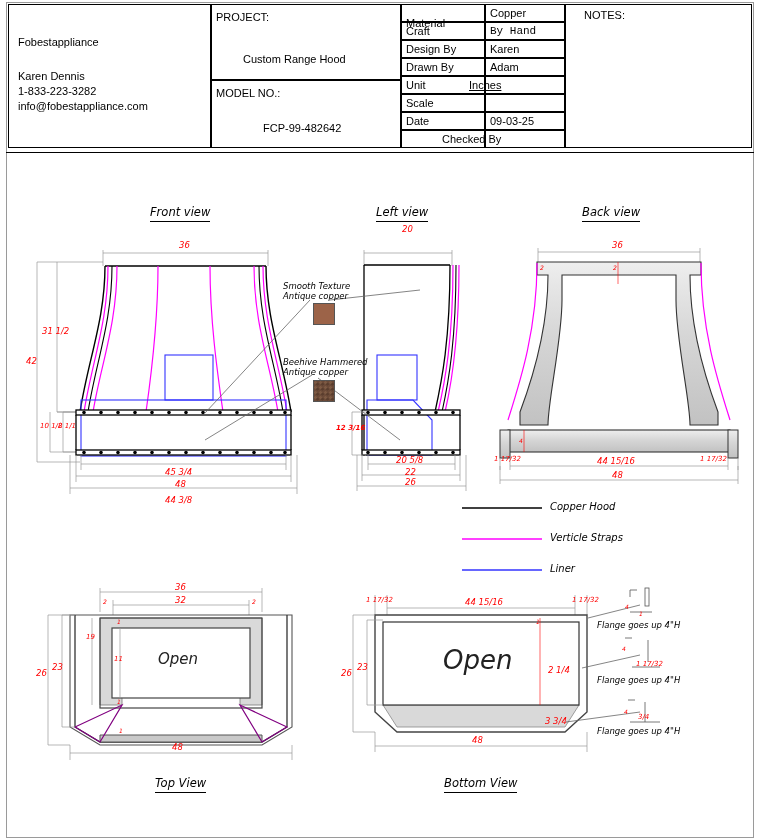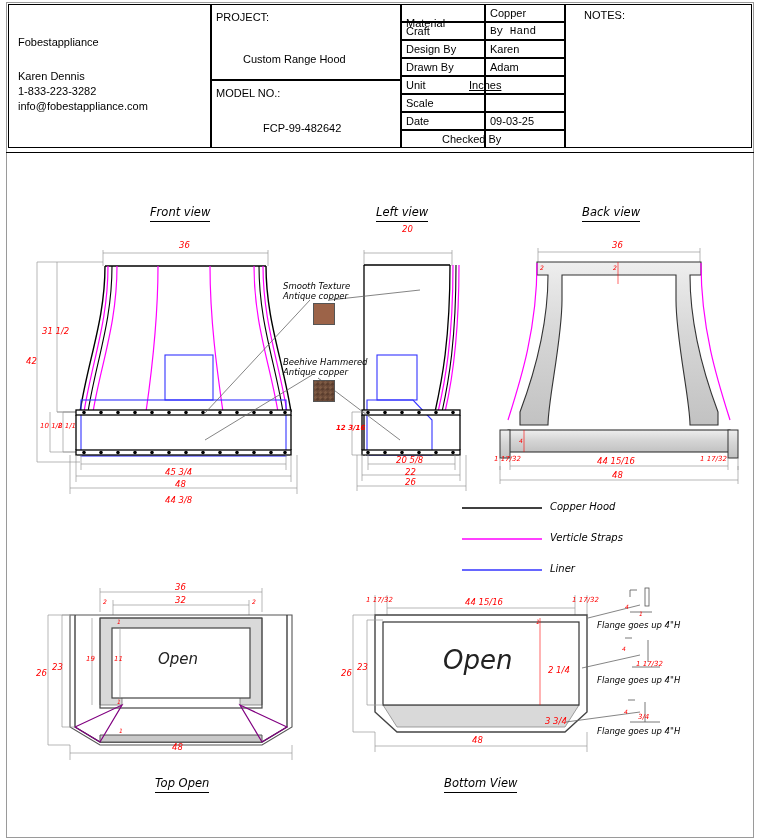--- a/index.html
+++ b/index.html
@@ -405,21 +405,21 @@
     </g>
   </svg>
 
   <div class="vtitle" style="left:150px;top:205px;">
     <u>Front view</u></div>
   <div class="vtitle" style="left:376px;top:205px;">
     <u>Left view</u></div>
   <div class="vtitle" style="left:582px;top:205px;">
     <u>Back view</u></div>
   <div class="vtitle" style="left:155px;top:776px;">
-    <u>Top Open</u></div>
+    <u>Top View</u></div>
   <div class="vtitle" style="left:444px;top:776px;">
     <u>Bottom View</u></div>
 
   <div class="dim" style="left:179px;top:240px;">36</div>
   <div class="dim" style="left:26px;top:356px;">42</div>
   <div class="dim" style="left:42px;top:326px;">31 1/2</div>
   <div class="dim sm" style="left:40px;top:422px;">10 1/2</div>
   <div class="dim sm" style="left:58px;top:422px;">8 1/1</div>
   <div class="dim" style="left:165px;top:455px;margin-top:40px;">44 3/8</div>
   <div class="dim" style="left:165px;top:467px;">45 3/4</div>
@@ -439,21 +439,21 @@
   <div class="dim sm" style="left:700px;top:455px;">1 17/32</div>
   <div class="dim" style="left:597px;top:456px;">44 15/16</div>
   <div class="dim" style="left:612px;top:470px;">48</div>
 
   <div class="dim" style="left:175px;top:582px;">36</div>
   <div class="dim" style="left:175px;top:595px;">32</div>
   <div class="dim xs" style="left:103px;top:598px;">2</div>
   <div class="dim xs" style="left:252px;top:598px;">2</div>
   <div class="dim" style="left:36px;top:668px;">26</div>
   <div class="dim" style="left:52px;top:662px;">23</div>
-  <div class="dim sm" style="left:86px;top:655px;">19</div>
+  <div class="dim sm" style="left:86px;top:633px;">19</div>
   <div class="dim sm" style="left:114px;top:655px;">11</div>
   <div class="dim xs" style="left:117px;top:618px;">1</div>
   <div class="dim xs" style="left:117px;top:698px;">1</div>
   <div class="dim xs" style="left:119px;top:727px;">1</div>
   <div class="dim" style="left:172px;top:742px;">48</div>
 
   <div class="dim sm" style="left:366px;top:596px;">1 17/32</div>
   <div class="dim sm" style="left:572px;top:596px;">1 17/32</div>
   <div class="dim" style="left:465px;top:597px;">44 15/16</div>
   <div class="dim" style="left:341px;top:668px;">26</div>

